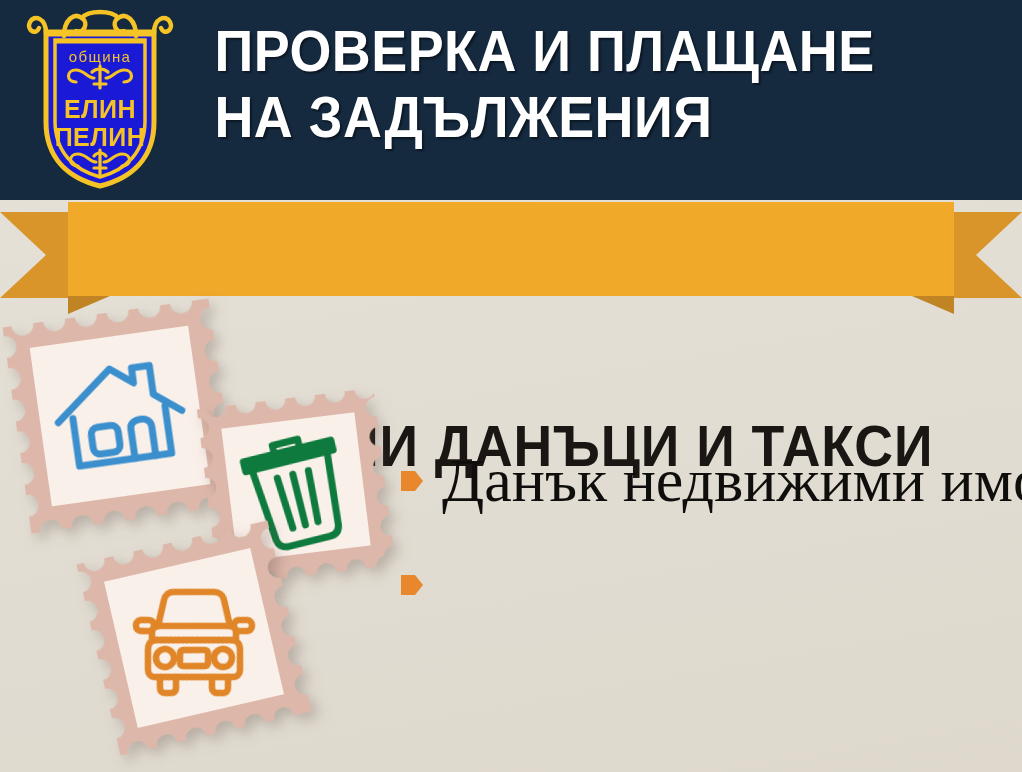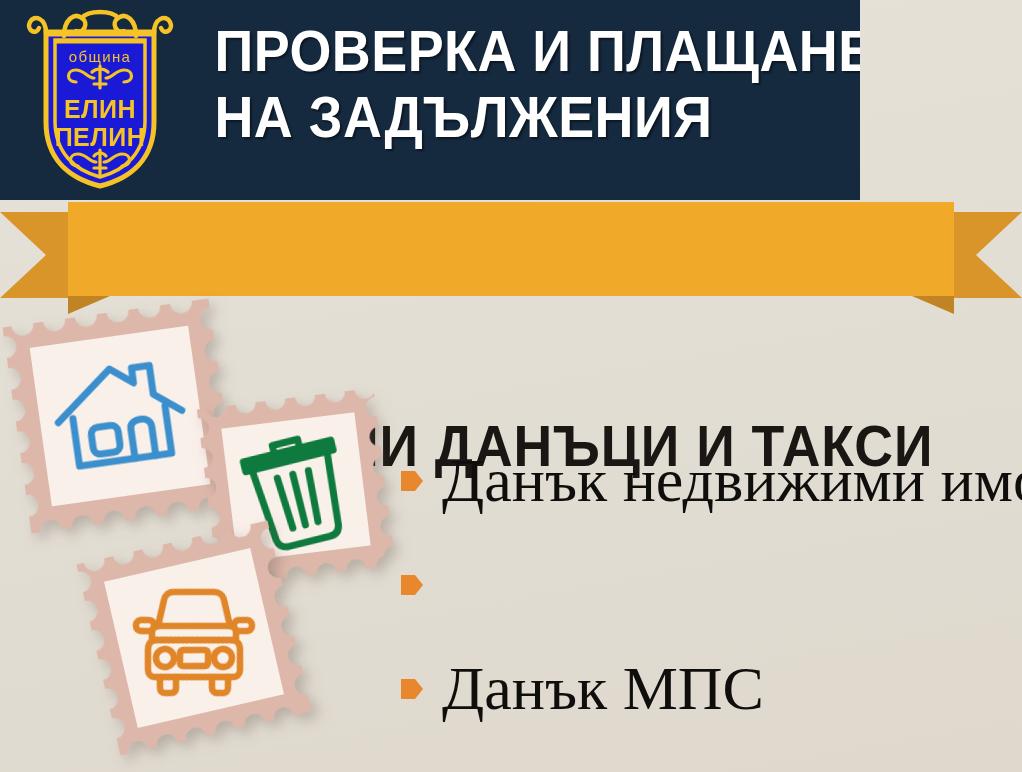--- a/index.html
+++ b/index.html
@@ -9,21 +9,21 @@
     overflow: hidden;
   }
   #poster {
     position: relative;
     width: 1022px; height: 772px;
     background: linear-gradient(170deg,#e7e2d9 0%, #e3ded4 45%, #ded8cd 100%);
   }
 
   
   .header {
-    position: absolute; left:0; top:0; width:860px; height:200px;
+    position: absolute; left:0; top:0; width:1022px; height:200px;
     background:#15293f;
     overflow:hidden;
   }
   .crest {
     position:absolute; left:24px; top:6px; width:152px; height:186px;
   }
   .crest svg { display:block; width:100%; height:100%; }
 
   .title-block {
     position:absolute; left:186px; top:18px; width:812px;
@@ -311,24 +311,16 @@
     </div>
 
     <div class="list-item">
       <span class="bullet">
         <svg width="24" height="26" viewBox="0 0 24 26" xmlns="http://www.w3.org/2000/svg">
           <path d="M1 3 L15 3 L23 13 L15 23 L1 23 Z" fill="#e8872c"></path>
         </svg>
       </span>
     </div>
 
-    <div class="list-item">
-      <span class="bullet">
-        <svg width="24" height="26" viewBox="0 0 24 26" xmlns="http://www.w3.org/2000/svg">
-          <path d="M1 3 L15 3 L23 13 L15 23 L1 23 Z" fill="#e8872c"></path>
-        </svg>
-      </span>
-      <span class="list-label">Данък МПС</span>
-    </div>
 
   </div>
 
 </div>
 
 </body></html>

